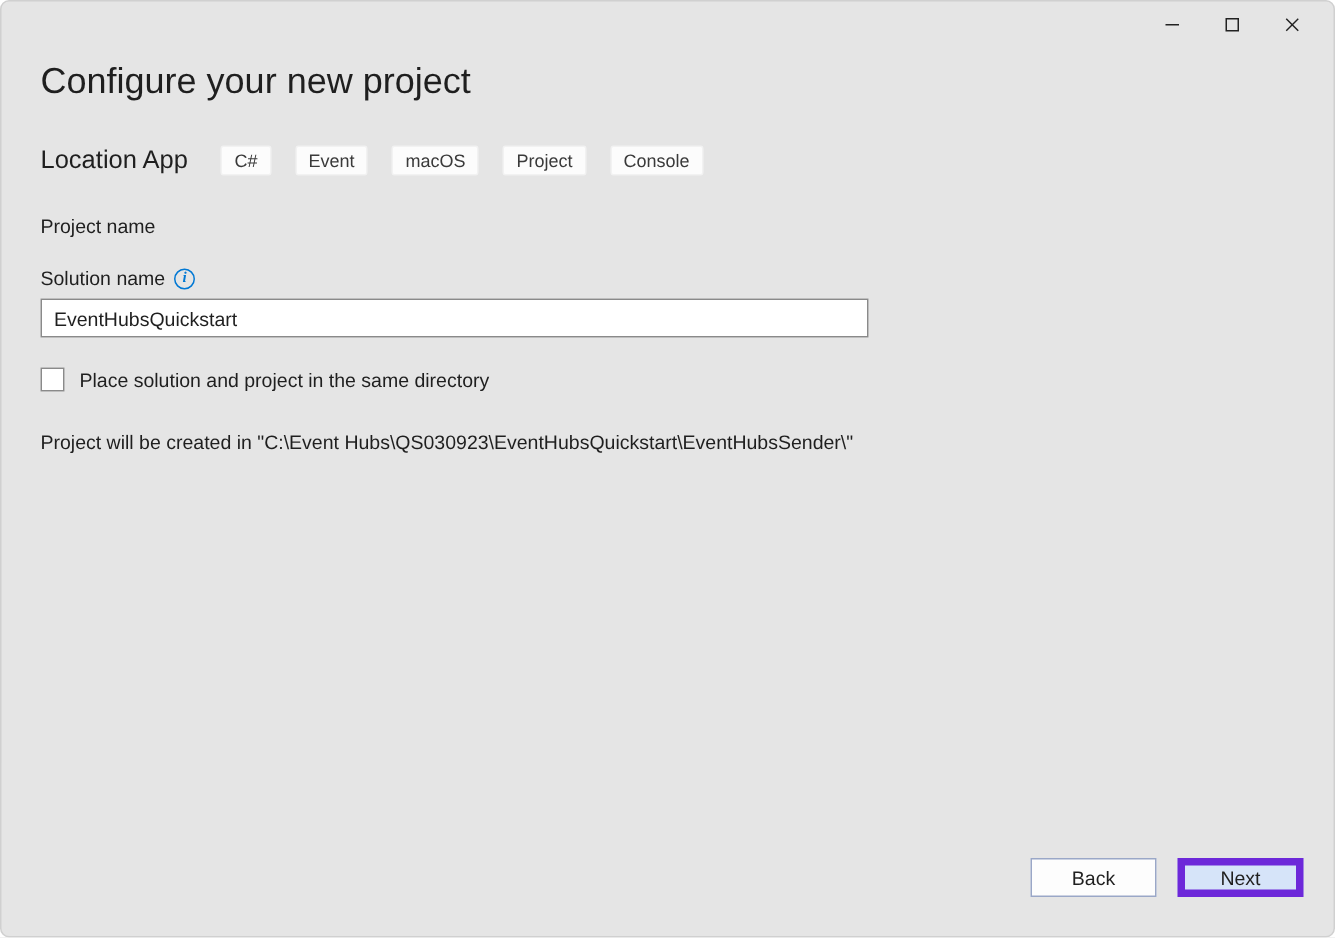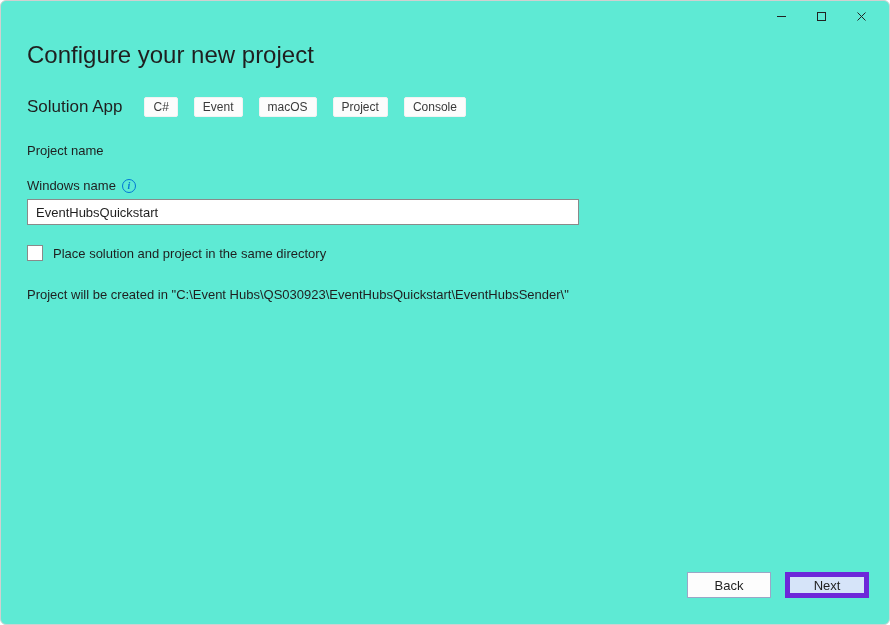--- a/index.html
+++ b/index.html
@@ -8,21 +8,21 @@
       background: #fff;
       width: 890px;
       height: 625px;
       overflow: hidden;
     }
     .window {
       width: 890px;
       height: 625px;
       border: 1px solid #d0d0d0;
       border-radius: 6px;
-      background: #5eead4;
+      background: #e5e5e5;
       display: flex;
       flex-direction: column;
       position: relative;
     }
     .titlebar {
       height: 30px;
       display: flex;
       justify-content: flex-end;
       align-items: center;
       padding: 0 8px;
@@ -205,36 +205,36 @@
           <line x1="9.5" y1="1.5" x2="1.5" y2="9.5" stroke="#222" stroke-width="1"></line>
         </svg>
     </div>
   </div>
 
   <div class="content">
 
     <h1 class="page-title">Configure your new project</h1>
 
     <div class="subtitle-row">
-      <span class="subtitle">Solution App</span>
+      <span class="subtitle">Location App</span>
       <span class="tag">C#</span>
       <span class="tag">Event</span>
       <span class="tag">macOS</span>
       <span class="tag">Project</span>
       <span class="tag">Console</span>
     </div>
 
     <div class="field-block">
       <div class="field-label">Project name</div>
     </div>
 
 
     <div class="field-block">
       <div class="field-label">
-        <span>Windows name</span>
+        <span>Solution name</span>
         <span class="info-icon">i</span>
       </div>
       <input class="text-input" type="text" value="EventHubsQuickstart" style="">
     </div>
 
     <div class="checkbox-row">
       <div class="checkbox"></div>
       <span class="checkbox-label">Place solution and project in the same directory</span>
     </div>
 

